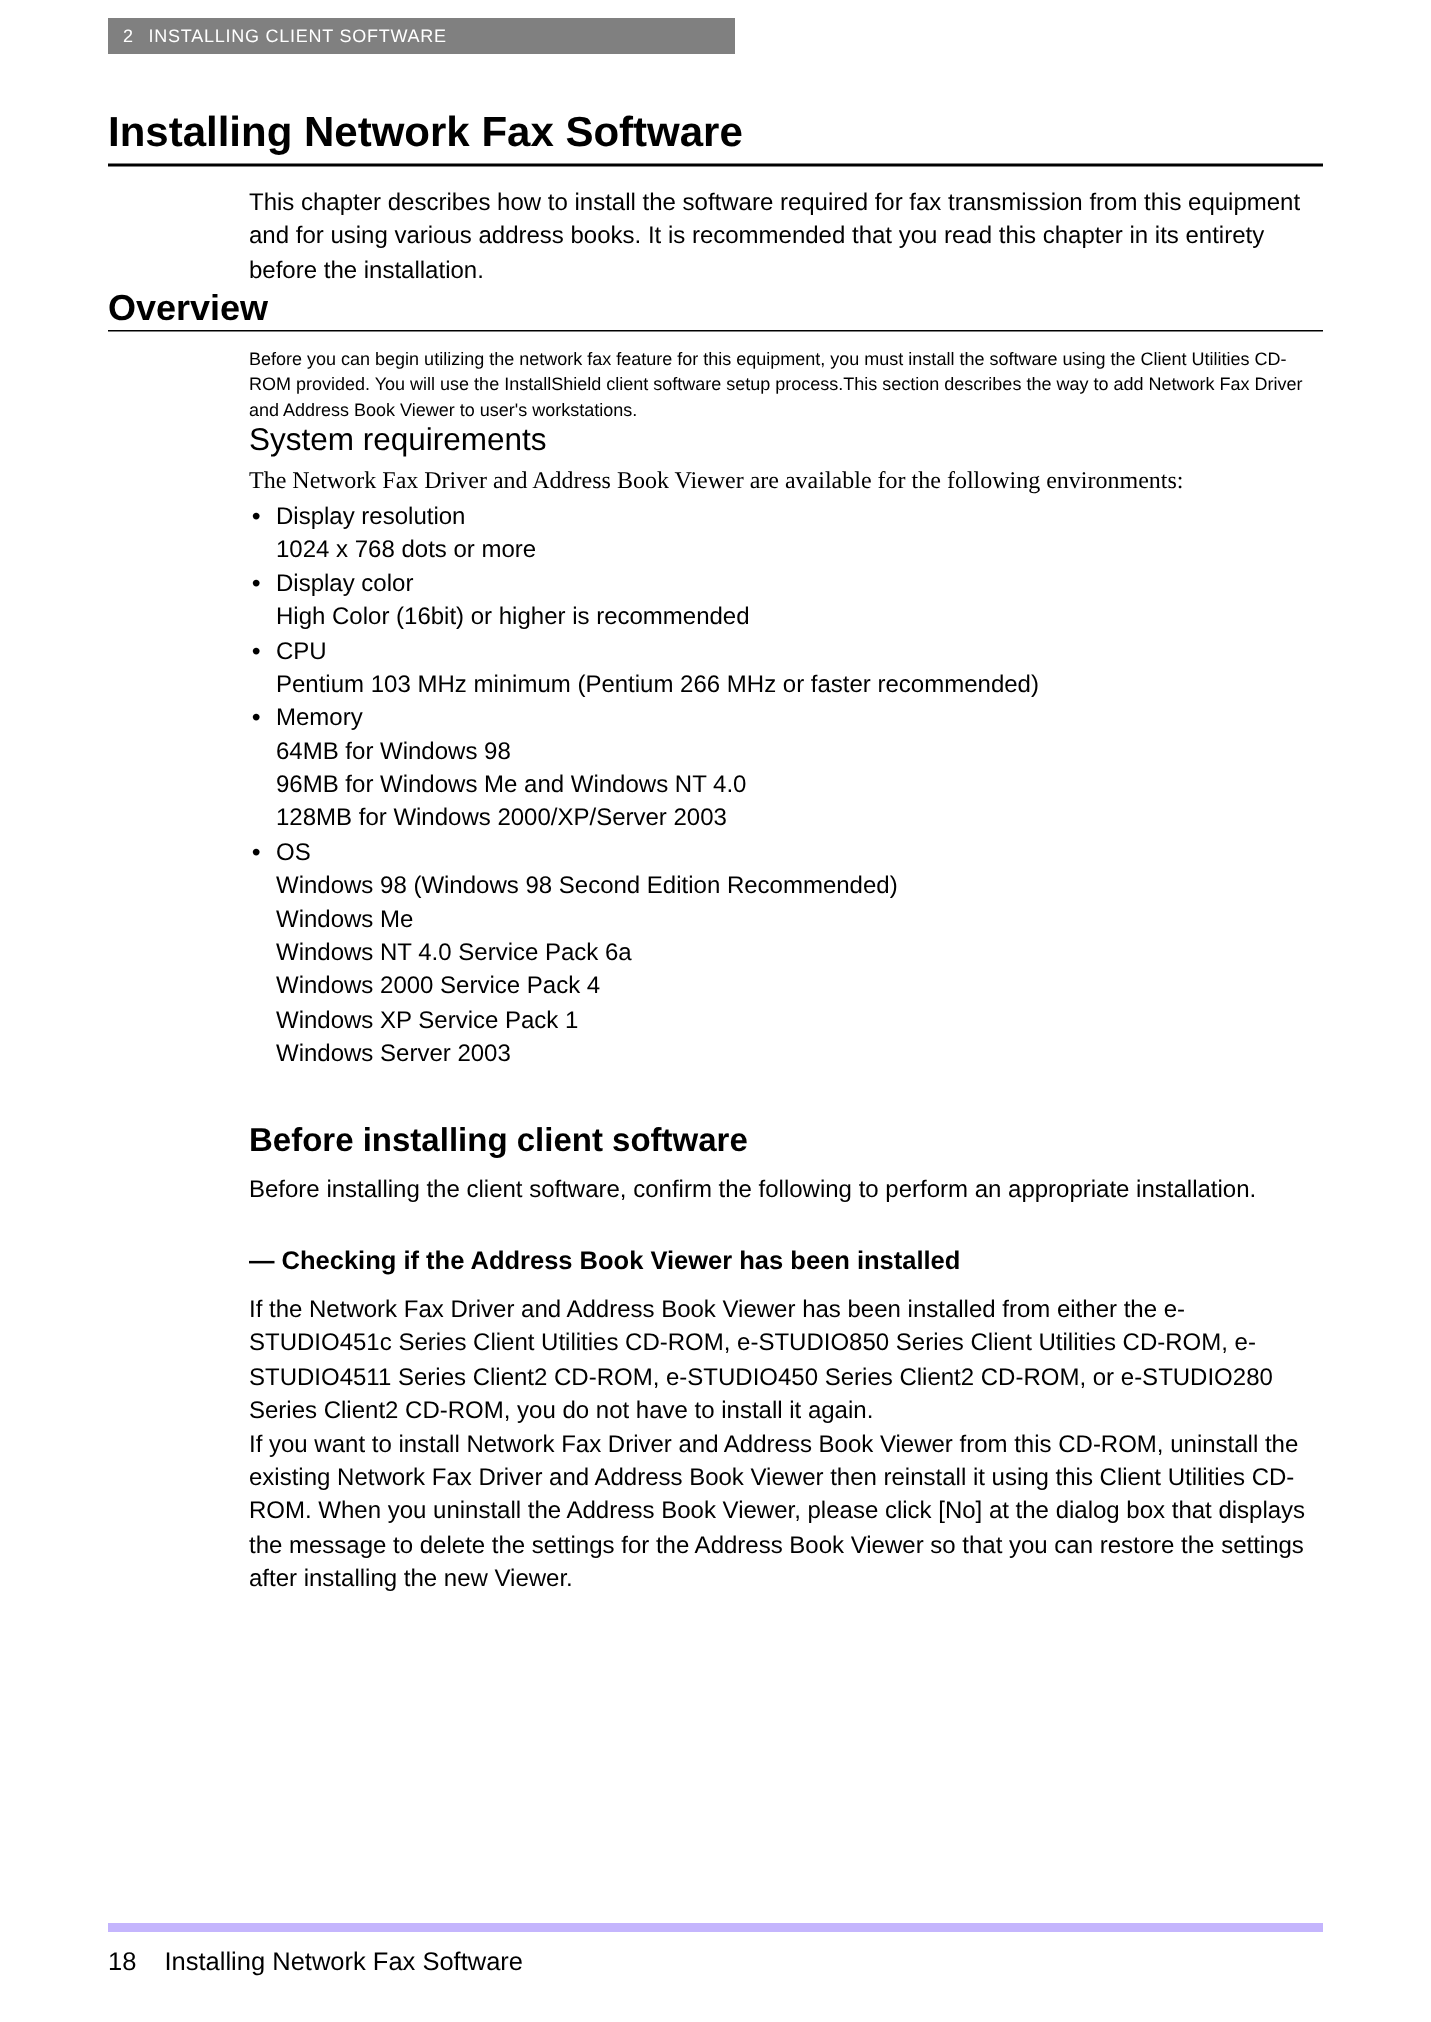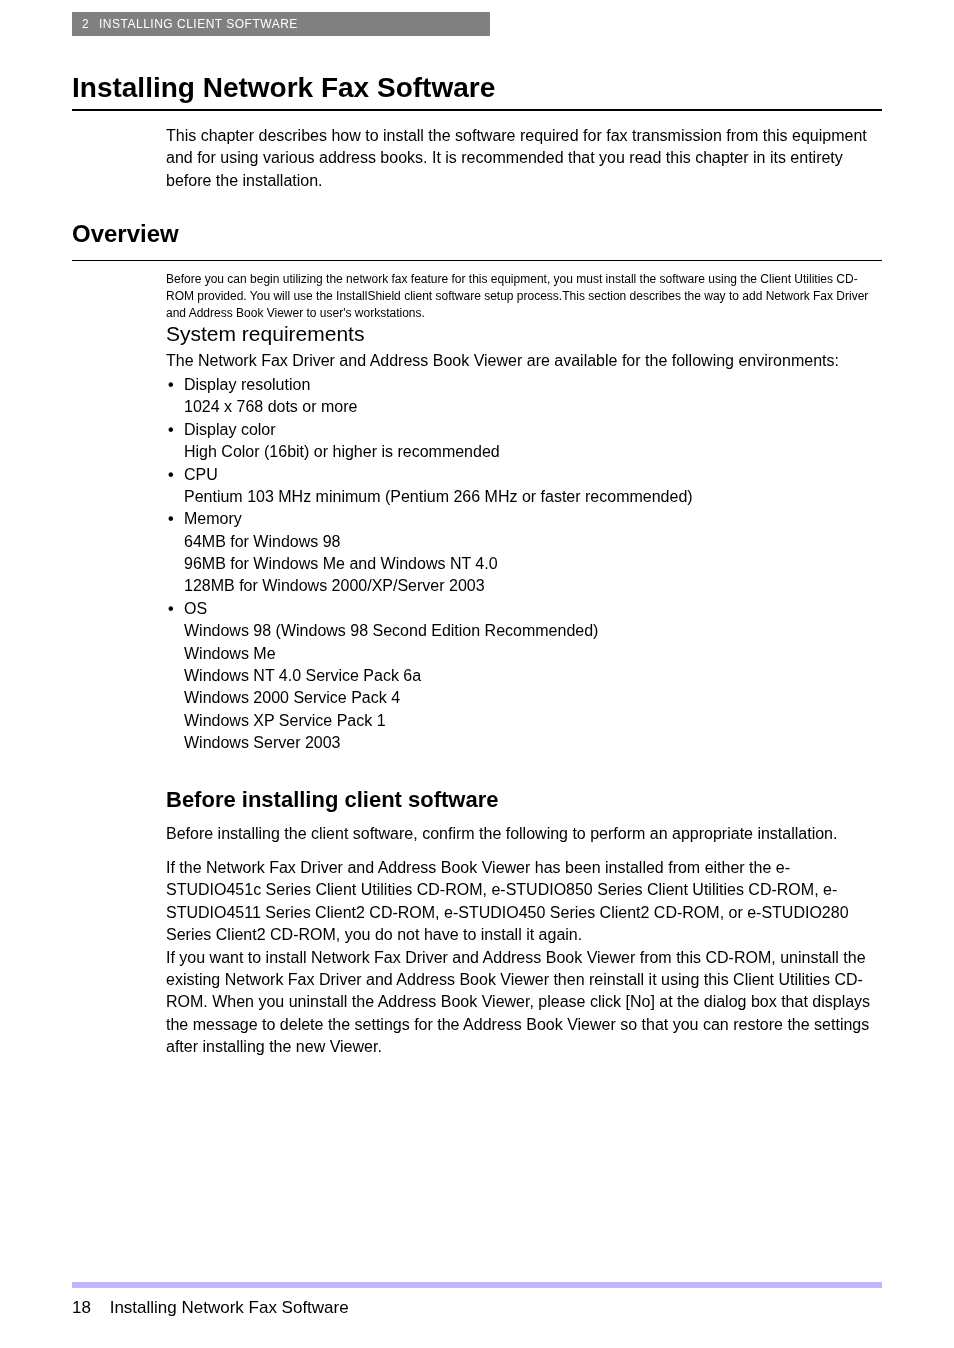--- a/index.html
+++ b/index.html
@@ -42,42 +42,42 @@
     }
     p.intro {
       font-size: 16px;
       line-height: 1.4;
       margin-top: 14px;
       margin-left: 94px;
     }
     h2.section-title {
       font-size: 24px;
       font-weight: bold;
-      margin-top: 28px;
       margin-bottom: 4px;
-      padding-bottom: 12px;
+      padding-bottom: 0;
       border-bottom: 1px solid #000;
     }
     p.section-body {
       font-size: 12px;
       line-height: 1.4;
       margin-top: 10px;
       margin-left: 94px;
     }
     h3.sub-heading {
       font-size: 21px;
       font-weight: normal;
       margin-top: 0;
       margin-left: 94px;
     }
     p.after-sub {
       font-size: 16px;
       line-height: 1.4;
       margin-top: 4px;
       margin-left: 94px;
+      font-family: Liberation Serif, serif;
     }
     ul.req-list {
       list-style: none;
       margin-left: 94px;
       margin-top: 2px;
     }
     ul.req-list > li {
       font-size: 16px;
       line-height: 1.4;
       position: relative;
@@ -175,19 +175,20 @@
     <li>
       <span class="bullet">•</span>
       <span class="req-label">OS</span>
       <span class="req-desc">Windows 98 (Windows 98 Second Edition Recommended)<br>Windows Me<br>Windows NT 4.0 Service Pack 6a<br>Windows 2000 Service Pack 4<br>Windows XP Service Pack 1<br>Windows Server 2003</span>
     </li>
   </ul>
 
   <h2 class="before-title">Before installing client software</h2>
   <p class="before-body">Before installing the client software, confirm the following to perform an appropriate installation.</p>
 
+  <h3 class="dash-heading">— Checking if the Address Book Viewer has been installed</h3>
   <p class="dash-body">If the Network Fax Driver and Address Book Viewer has been installed from either the e-STUDIO451c Series Client Utilities CD-ROM, e-STUDIO850 Series Client Utilities CD-ROM, e-STUDIO4511 Series Client2 CD-ROM, e-STUDIO450 Series Client2 CD-ROM, or e-STUDIO280 Series Client2 CD-ROM, you do not have to install it again.<br>If you want to install Network Fax Driver and Address Book Viewer from this CD-ROM, uninstall the existing Network Fax Driver and Address Book Viewer then reinstall it using this Client Utilities CD-ROM. When you uninstall the Address Book Viewer, please click [No] at the dialog box that displays the message to delete the settings for the Address Book Viewer so that you can restore the settings after installing the new Viewer.</p>
 </div>
 
 <div class="footer">
   <span class="page-num">18</span>
   <span>Installing Network Fax Software</span>
 </div>
 
 </body></html>

